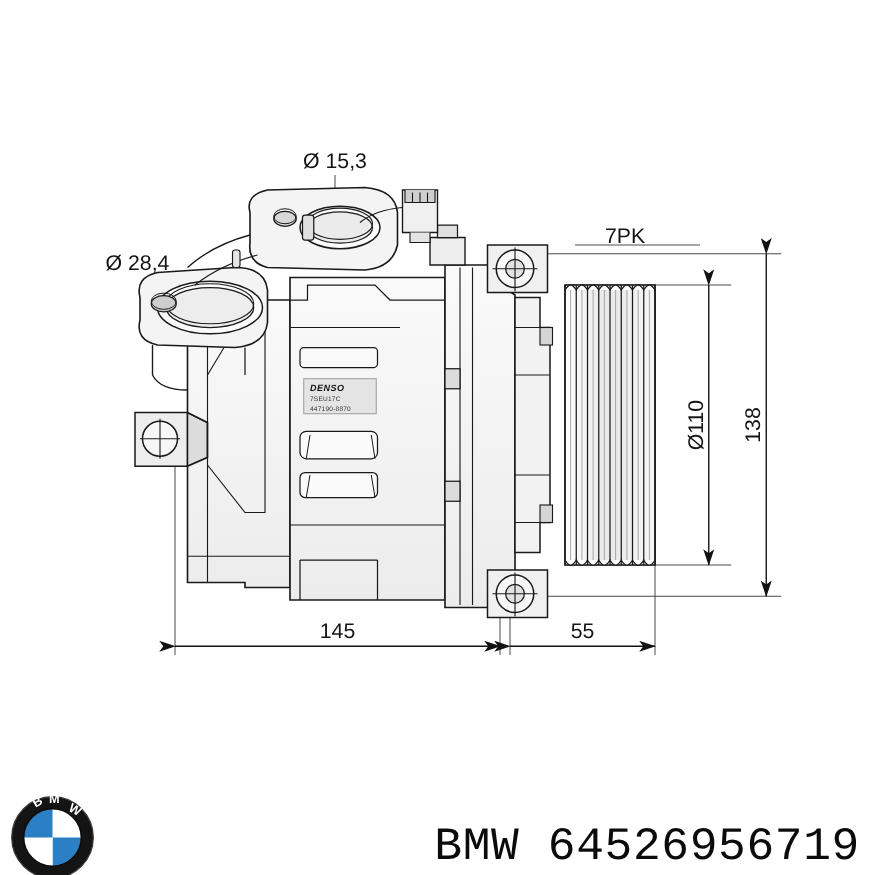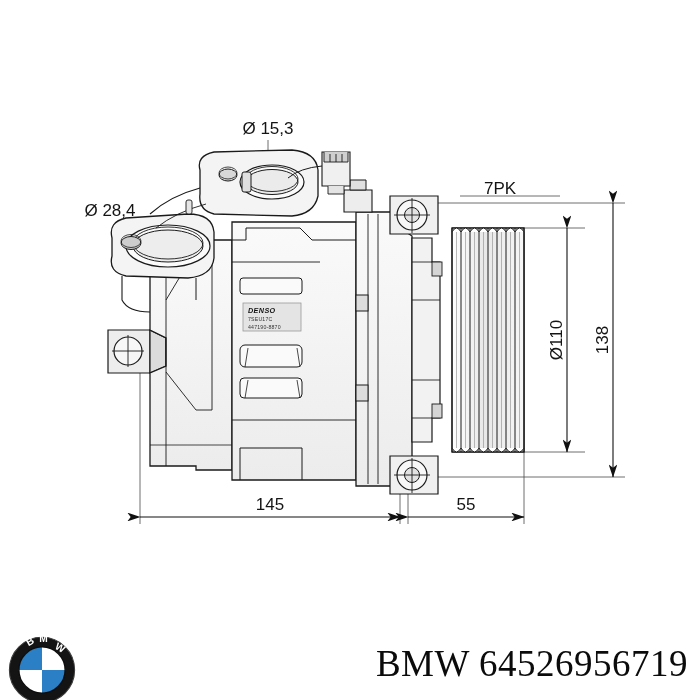--- a/index.html
+++ b/index.html
@@ -45,25 +45,25 @@
   #brand-logo {
     position: absolute;
     left: 8px;
     top: -4px;
     width: 68px;
     height: 68px;
   }
   #part-caption {
     position: absolute;
     right: 12px;
-    top: 2px;
+    top: 16px;
     font-size: 37px;
     line-height: 44px;
     letter-spacing: 0.5px;
-    font-family: Liberation Serif, serif;
+    font-family: Liberation Mono, monospace;
     color: #0b0b0b;
     white-space: nowrap;
   }
   
   .dim-text {
     font-family: "Liberation Sans", sans-serif;
     font-size: 17px;
     fill: #141414;
   }
   .plate-brand {

